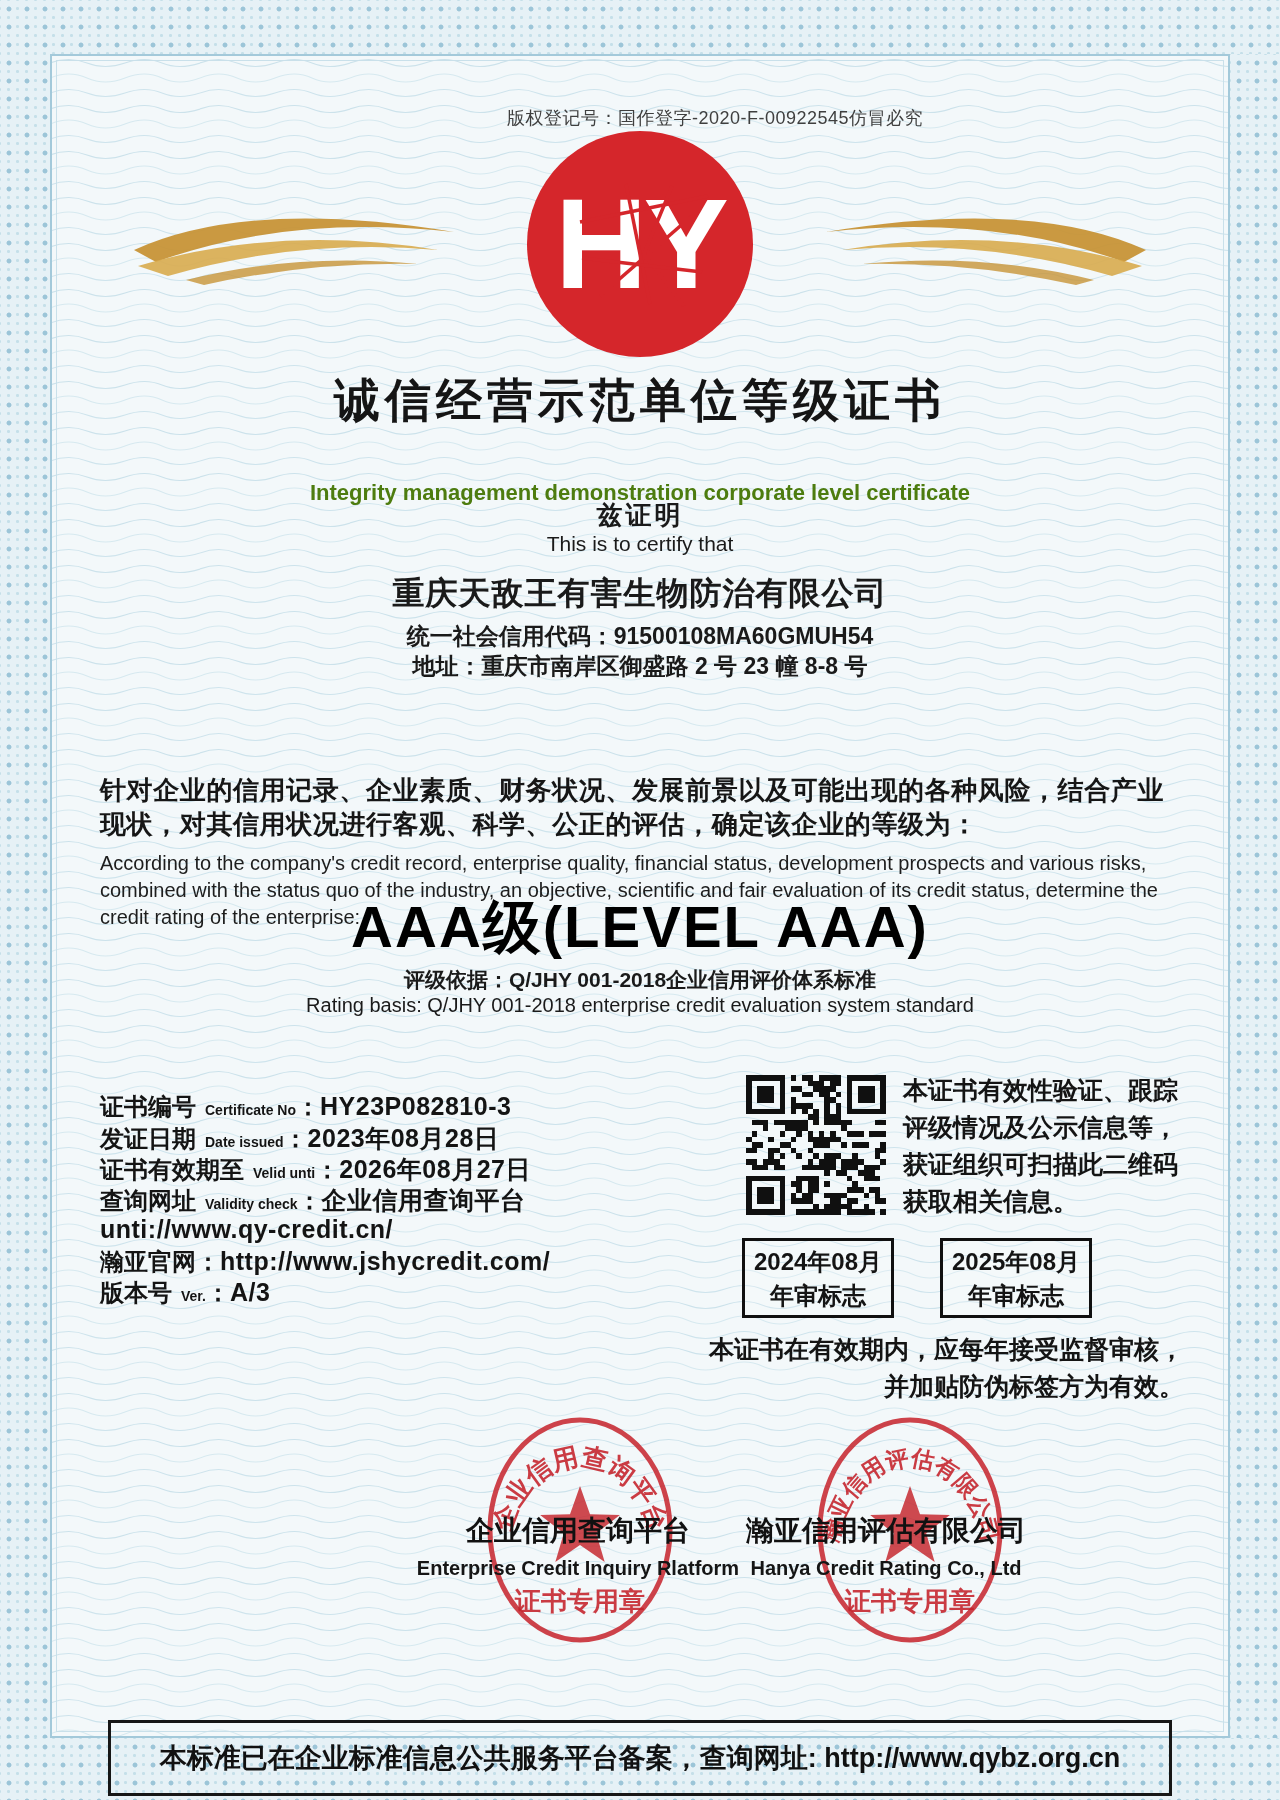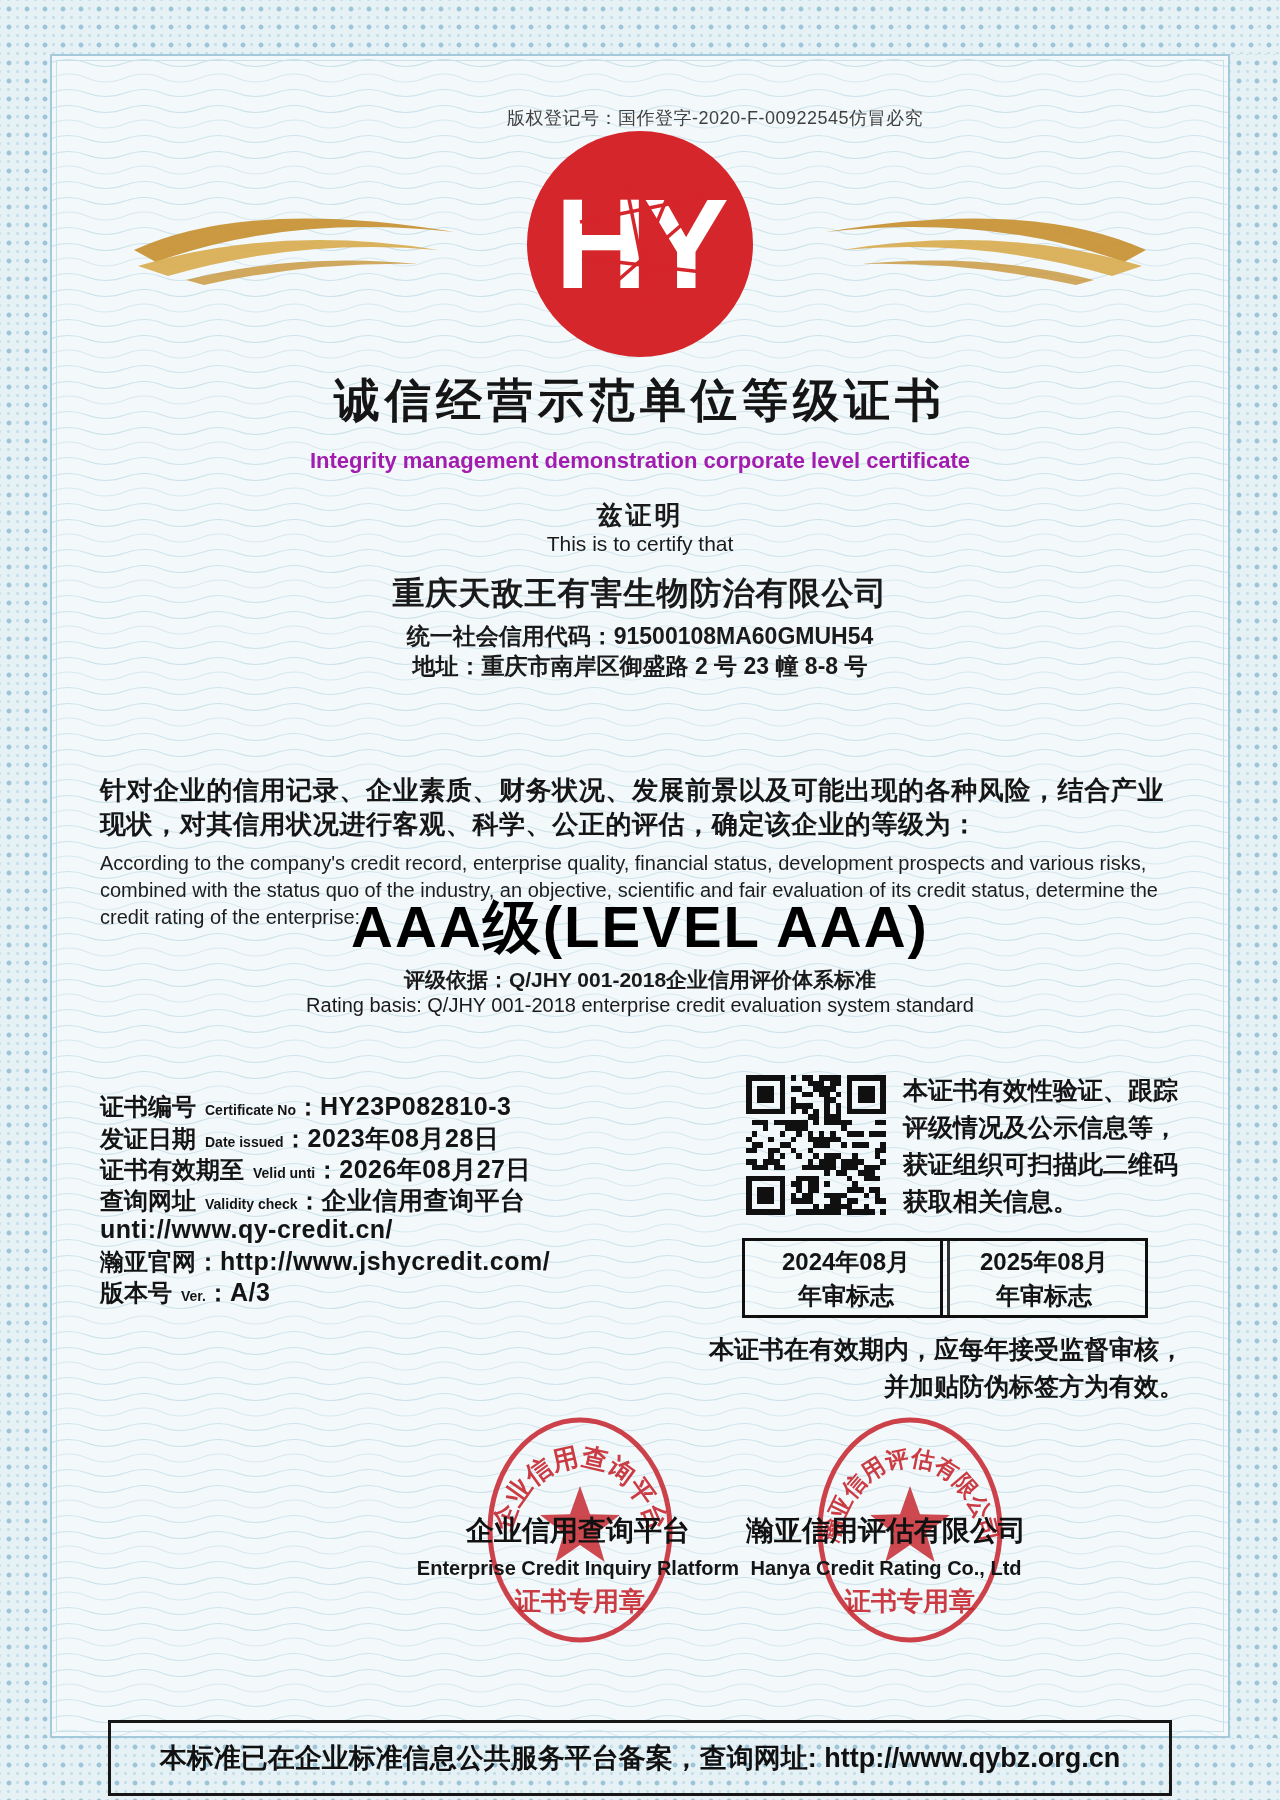--- a/index.html
+++ b/index.html
@@ -27,21 +27,21 @@
   .waves{position:absolute;left:50px;top:54px;z-index:0;}
   
   .abs{position:absolute;z-index:2;}
   .center{left:0;width:100%;text-align:center;}
   .copyright{top:106px;font-size:18px;font-weight:500;color:#3f3f3f;text-indent:150px;letter-spacing:.5px;}
   .logo-wrap{left:522px;top:126px;width:236px;height:236px;}
   .flourish{top:192px;width:332px;height:95px;}
   .flourish-l{left:128px;}
   .flourish-r{left:820px;transform:scaleX(-1);}
   .title-zh{top:370px;font-size:46px;font-weight:700;letter-spacing:5px;color:#151515;}
-  .title-en{top:448px;font-size:22px;font-weight:600;color:#a21caf;}
+  .title-en{top:480px;font-size:22px;font-weight:600;color:#4d7c0f;}
   .certify-zh{top:498px;font-size:26px;font-weight:600;letter-spacing:3px;}
   .certify-en{top:532px;font-size:21px;font-weight:500;}
   .company{top:572px;font-size:32px;font-weight:700;letter-spacing:1px;}
   .code-line{top:621px;font-size:23px;font-weight:600;}
   .addr-line{top:651px;font-size:23px;font-weight:600;}
   .para{left:100px;top:733px;width:1082px;text-align:left;}
   .para-zh{font-size:26px;font-weight:600;line-height:34px;letter-spacing:.6px;color:#161616;margin-top:40px;}
   .para-en{margin-top:9px;font-size:20px;font-weight:500;line-height:27px;color:#1d1d1d;}
   .level{top:889px;font-size:58px;font-weight:800;letter-spacing:2px;color:#000000;}
   .rating-zh{top:966px;font-size:21px;font-weight:600;}
@@ -50,21 +50,21 @@
   .details{left:100px;top:1091px;width:560px;}
   .detail-line{height:31px;display:flex;align-items:baseline;white-space:nowrap;color:#141414;}
   .dl-zh{font-size:24px;font-weight:700;}
   .dl-en{font-size:14px;font-weight:600;margin-left:9px;}
   .dl-sep{font-size:24px;font-weight:700;}
   .dl-val{font-size:25px;font-weight:600;letter-spacing:.5px;text-align:right;}
   .dl-zh:empty,.dl-en:empty,.dl-sep:empty{display:none;}
   
   .qr{left:746px;top:1075px;width:140px;height:140px;}
   .qr-note{left:903px;top:1072px;width:290px;font-size:25px;font-weight:600;line-height:37px;text-align:left;color:#141414;}
-  .annual-box{top:1238px;width:208px;height:80px;border:3px solid #101010;text-align:center;
+  .annual-box{top:1238px;width:152px;height:80px;border:3px solid #101010;text-align:center;
     font-size:24px;font-weight:600;line-height:34px;padding-top:4px;color:#141414;background:rgba(255,255,255,.15);}
   .box-1{left:742px;}
   .box-2{left:940px;}
   .annual-note{right:96px;top:1331px;text-align:right;font-size:25px;font-weight:600;line-height:37px;color:#141414;}
   
   .stamp{position:absolute;z-index:2;}
   .stamp-l{left:482px;top:1412px;}
   .stamp-r{left:812px;top:1412px;}
   .org-block{position:absolute;z-index:3;text-align:center;}
   .org-l{left:408px;top:1512px;width:340px;}

